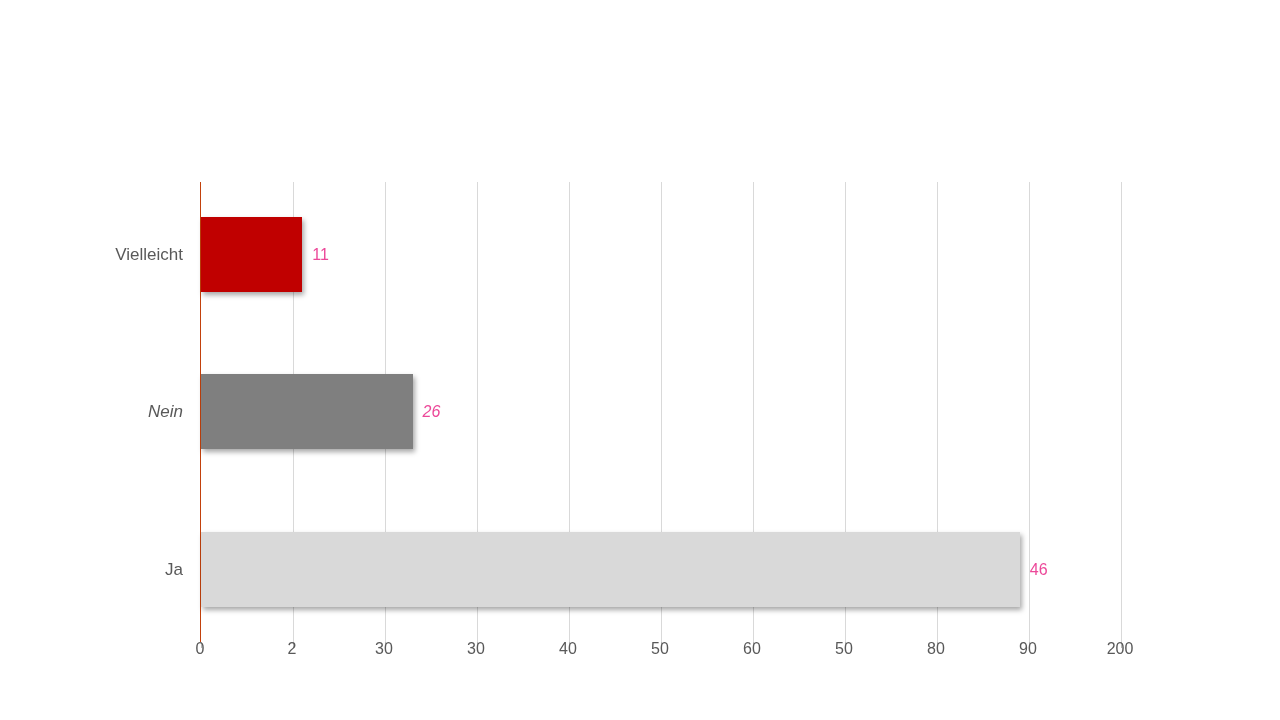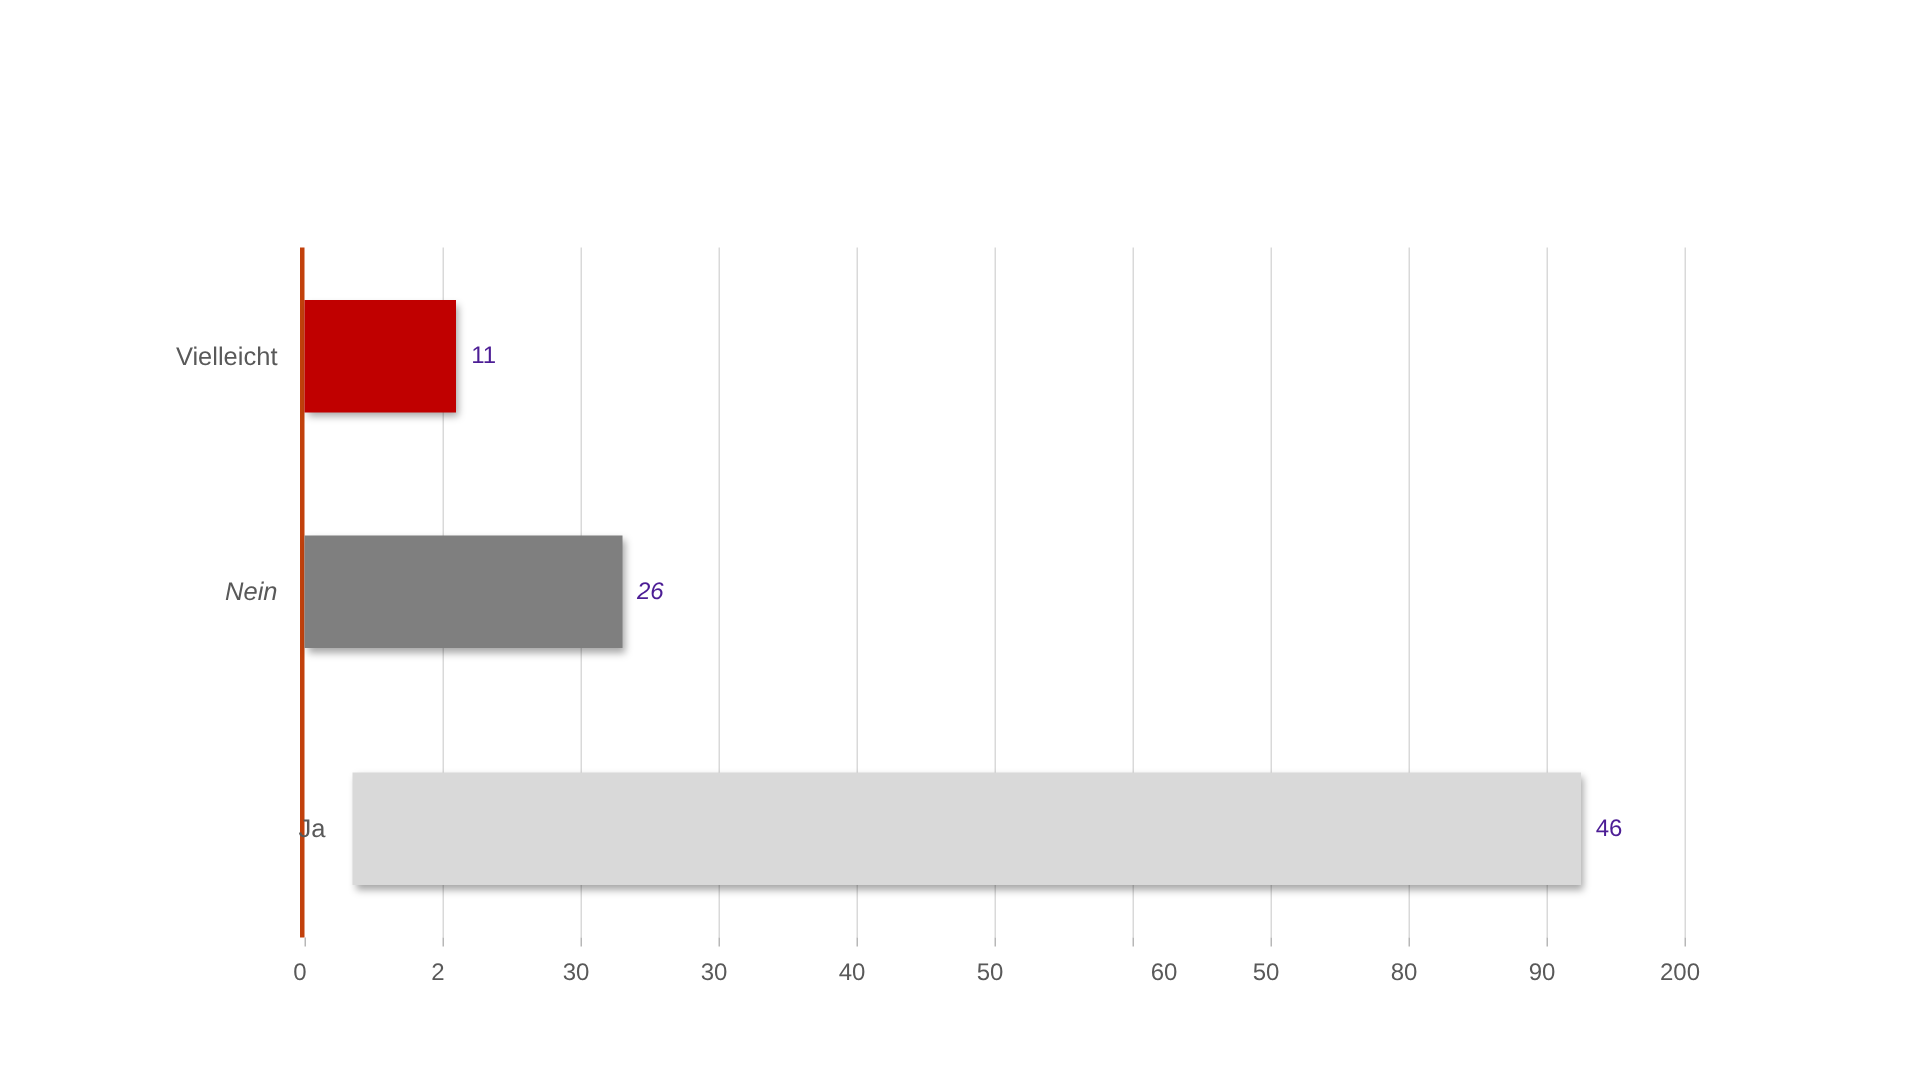--- a/index.html
+++ b/index.html
@@ -25,24 +25,24 @@
     right: 0;
     text-align: center;
     font-size: 28px;
     font-weight: 400;
     letter-spacing: 0.2px;
   }
   
   .plot {
     position: absolute;
     left: 200px;   
-    top: 165px;
+    top: 182px;
     width: 920px;  
     height: 460px; 
-    border-left: 3px solid #c2410c;
+    border-left: 1px solid #c2410c;
   }
   
   .gridline {
     position: absolute;
     top: 0;
     bottom: 0;
     width: 0;
     border-left: 1px solid #d9d9d9;
   }
   
@@ -54,21 +54,21 @@
     display: flex;
     align-items: center;
   }
   .bar {
     height: 75px;
     box-shadow: 2px 3px 5px rgba(0,0,0,0.35);
   }
   .bar-label {
     margin-left: 10px;
     font-size: 16px;
-    color: #4c1d95;
+    color: #ec4899;
   }
   
   .cat-label {
     position: absolute;
     right: 100%;
     margin-right: 18px;
     font-size: 17px;
     color: #595959;
     white-space: nowrap;
     line-height: 75px;
@@ -134,34 +134,34 @@
       <div class="bar" style="width:101.2px; background:#c00000;"></div>
       <span class="bar-label">11</span>
     </div>
 
     <div class="bar-row" style="top:192px;font-style:italic;">
       <span class="cat-label">Nein</span>
       <div class="bar" style="width:211.6px; background:#7f7f7f;"></div>
       <span class="bar-label">26</span>
     </div>
 
-    <div class="bar-row" style="top:350px;margin-left:32px;">
+    <div class="bar-row" style="top:350px;">
       <span class="cat-label">Ja</span>
       <div class="bar" style="width:818.8px; background:#d9d9d9;"></div>
       <span class="bar-label">46</span>
     </div>
   </div>
 
   <div class="xlabels">
     <span class="xlabel" style="left:0px">0</span>
     <span class="xlabel" style="left:92px">2</span>
     <span class="xlabel" style="left:184px">30</span>
     <span class="xlabel" style="left:276px">30</span>
     <span class="xlabel" style="left:368px">40</span>
     <span class="xlabel" style="left:460px">50</span>
-    <span class="xlabel" style="left:576px">60</span>
+    <span class="xlabel" style="left:552px">60</span>
     <span class="xlabel" style="left:644px">50</span>
     <span class="xlabel" style="left:736px">80</span>
     <span class="xlabel" style="left:828px">90</span>
     <span class="xlabel" style="left:920px">200</span>
   </div>
 
 </div>
 
 </body></html>

